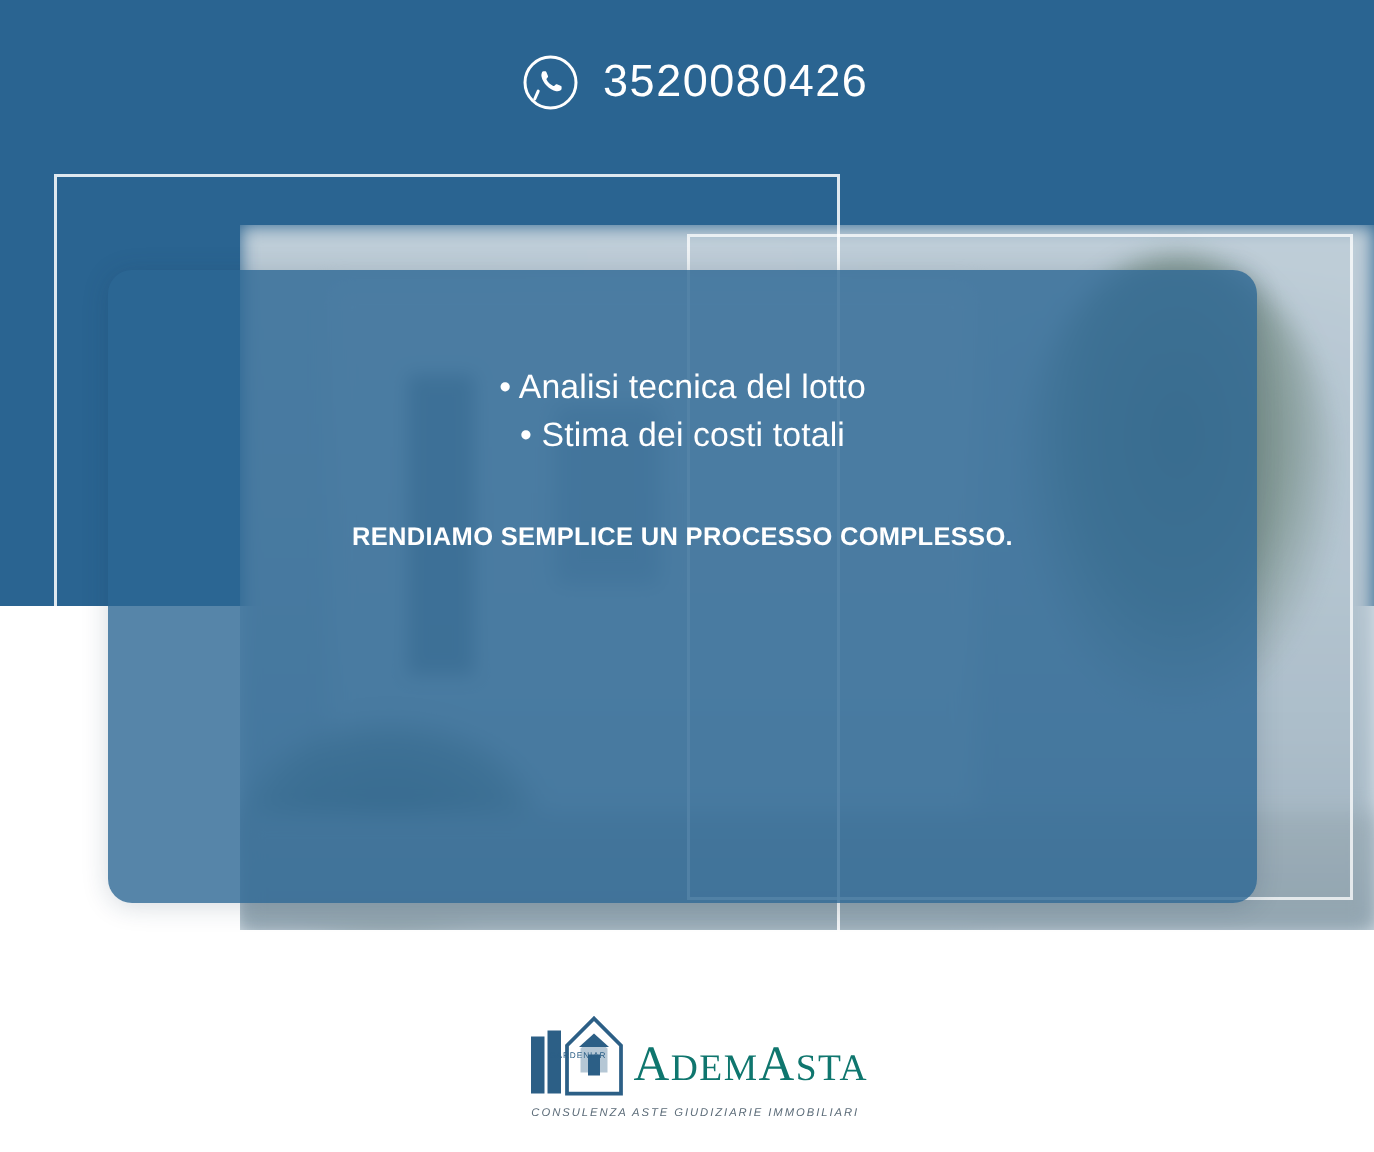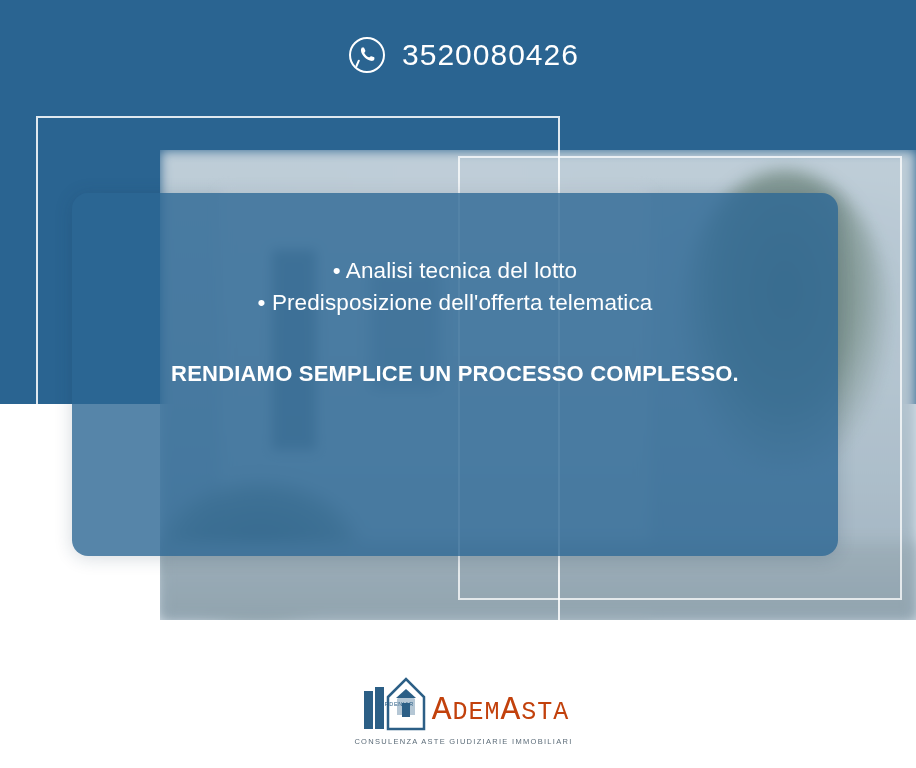--- a/index.html
+++ b/index.html
@@ -127,23 +127,23 @@
     left: 458px;
     top: 156px;
     width: 440px;
     height: 440px;
     border: 2px solid rgba(255,255,255,0.75);
   }
   
   .card {
     position: absolute;
     left: 72px;
-    top: 193px;
+    top: 180px;
     width: 766px;
-    height: 363px;
+    height: 422px;
     background: rgba(44,103,148,0.80);
     border-radius: 16px;
     box-shadow: 0 2px 18px rgba(20,50,75,0.18);
   }
   .card-inner {
     position: absolute;
     left: 0;
     right: 0;
     top: 62px;
     text-align: center;
@@ -159,21 +159,21 @@
     line-height: 32px;
     color: #ffffff;
     letter-spacing: .1px;
     padding: 0 70px;
   }
   .bullet-list li::before {
     content: "• ";
   }
   .tagline {
     margin-top: 42px;
-    font-size: 22px;
+    font-size: 17px;
     font-weight: bold;
     letter-spacing: .2px;
     color: #ffffff;
   }
   
   .phone-row {
     position: absolute;
     left: 0;
     right: 0;
     top: 36px;
@@ -207,34 +207,35 @@
     justify-content: center;
     gap: 0px;
     height: 56px;
   }
   .logo-row {
     display: flex;
     align-items: center;
     justify-content: center;
   }
   .logo-word {
-    font-family: Liberation Mono, monospace;
-    color: #c2410c;
+    font-family: Liberation Serif, serif;
+    color: #0f766e;
     font-size: 33px;
     letter-spacing: 1px;
     line-height: 1;
     margin-top: 15px;
   }
   .logo-word .cap { font-size: 33px; }
   .logo-word .sm { font-size: 25px; }
   .logo-sub {
     margin-top: 6px;
     font-size: 7.5px;
     letter-spacing: 1.3px;
     color: #5b6b78;
+    font-style: italic;
   }
   .logo-top-text {
     position: absolute;
     top: 26px;
     left: 50%;
     transform: translateX(-50%);
     font-size: 5.5px;
     letter-spacing: .6px;
     color: #2c5f86;
   }
@@ -268,21 +269,21 @@
         <path d="M8.5 30l2.3-5.3" stroke="#ffffff" stroke-width="2" fill="none" stroke-linecap="round"></path>
       </svg>
     </span>
     <span class="phone-number">3520080426</span>
   </div>
 
   <div class="card">
     <div class="card-inner">
       <ul class="bullet-list">
         <li>Analisi tecnica del lotto</li>
-        <li>Predisposizione dell'offerta telematica</li>
+        <li>Stima dei costi totali</li>
       </ul>
       <div class="tagline">RENDIAMO SEMPLICE UN PROCESSO COMPLESSO.</div>
     </div>
   </div>
 
   <div class="logo-wrap">
     <div class="logo-row">
       <span class="logo-mark">
         <svg width="74" height="56" viewBox="0 0 74 56" aria-hidden="true">
           <rect x="6" y="16" width="9" height="38" fill="#2c5f86"></rect>

